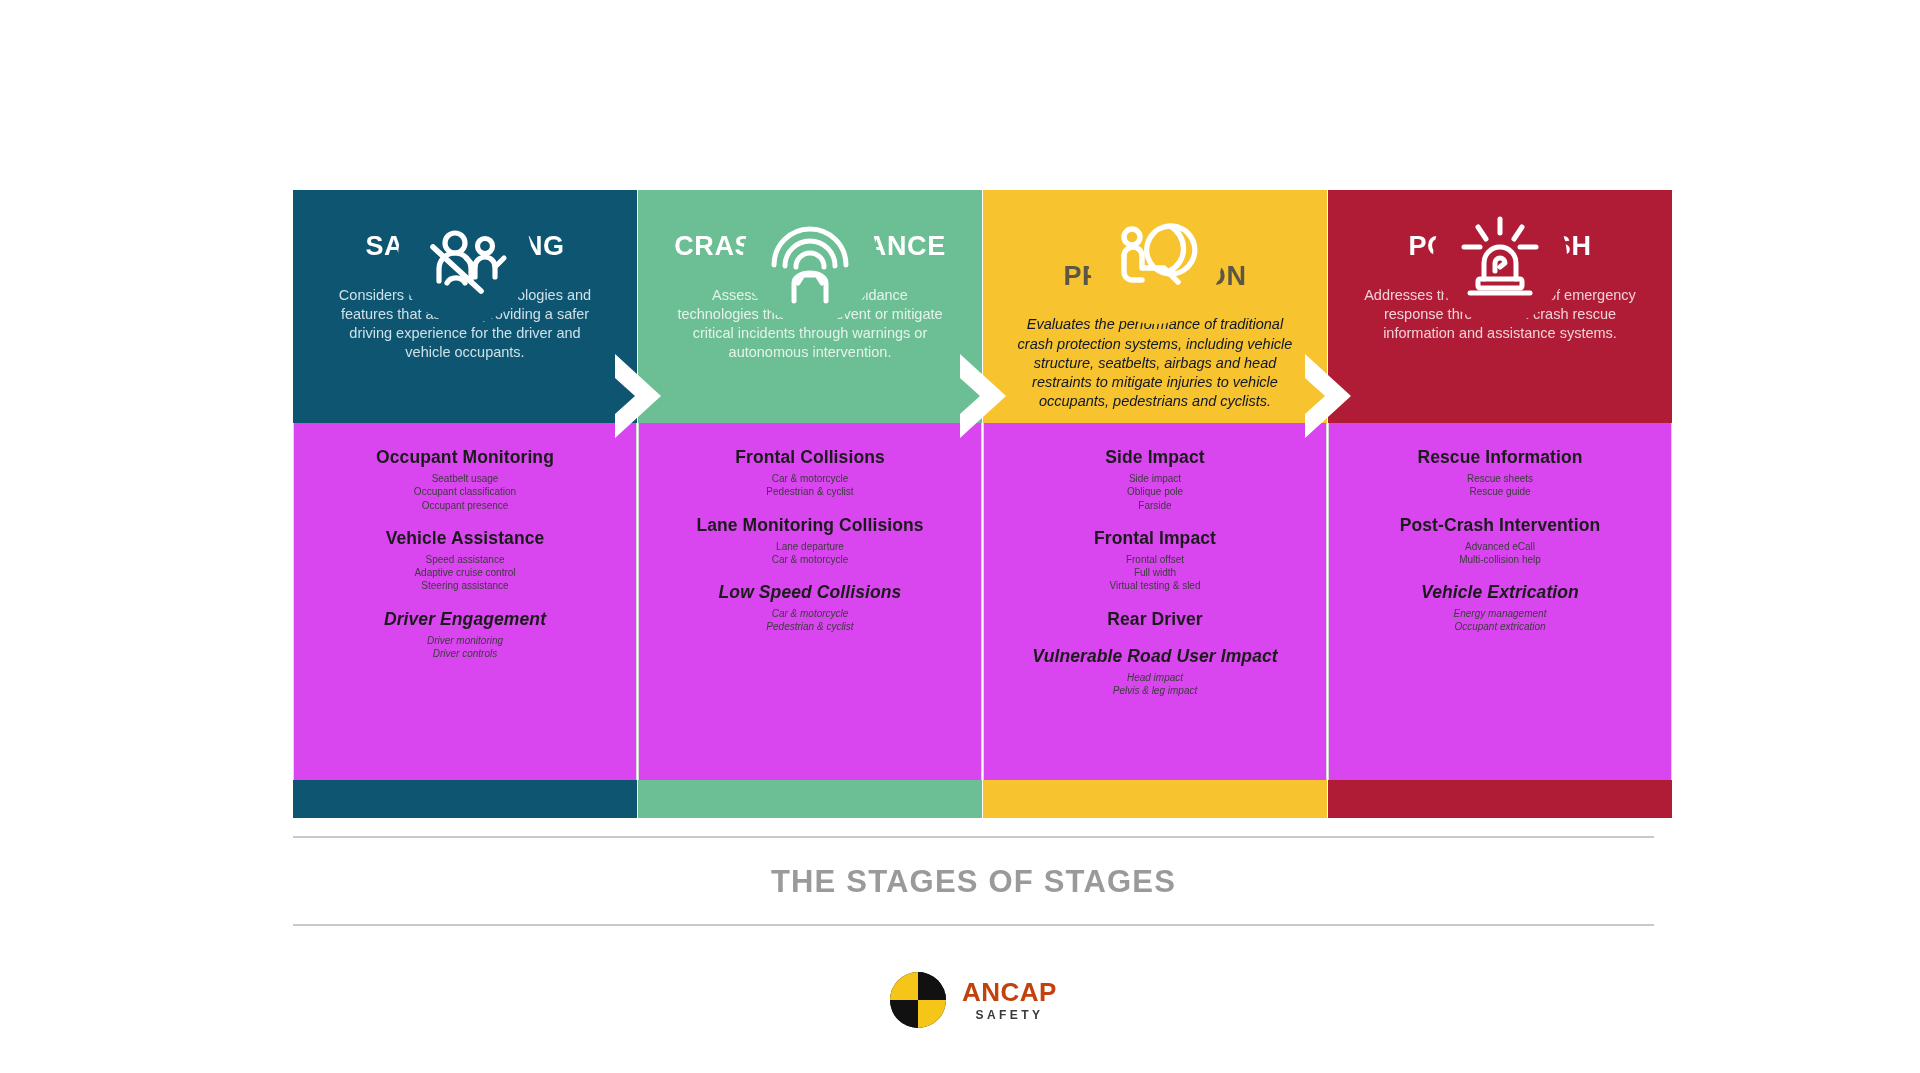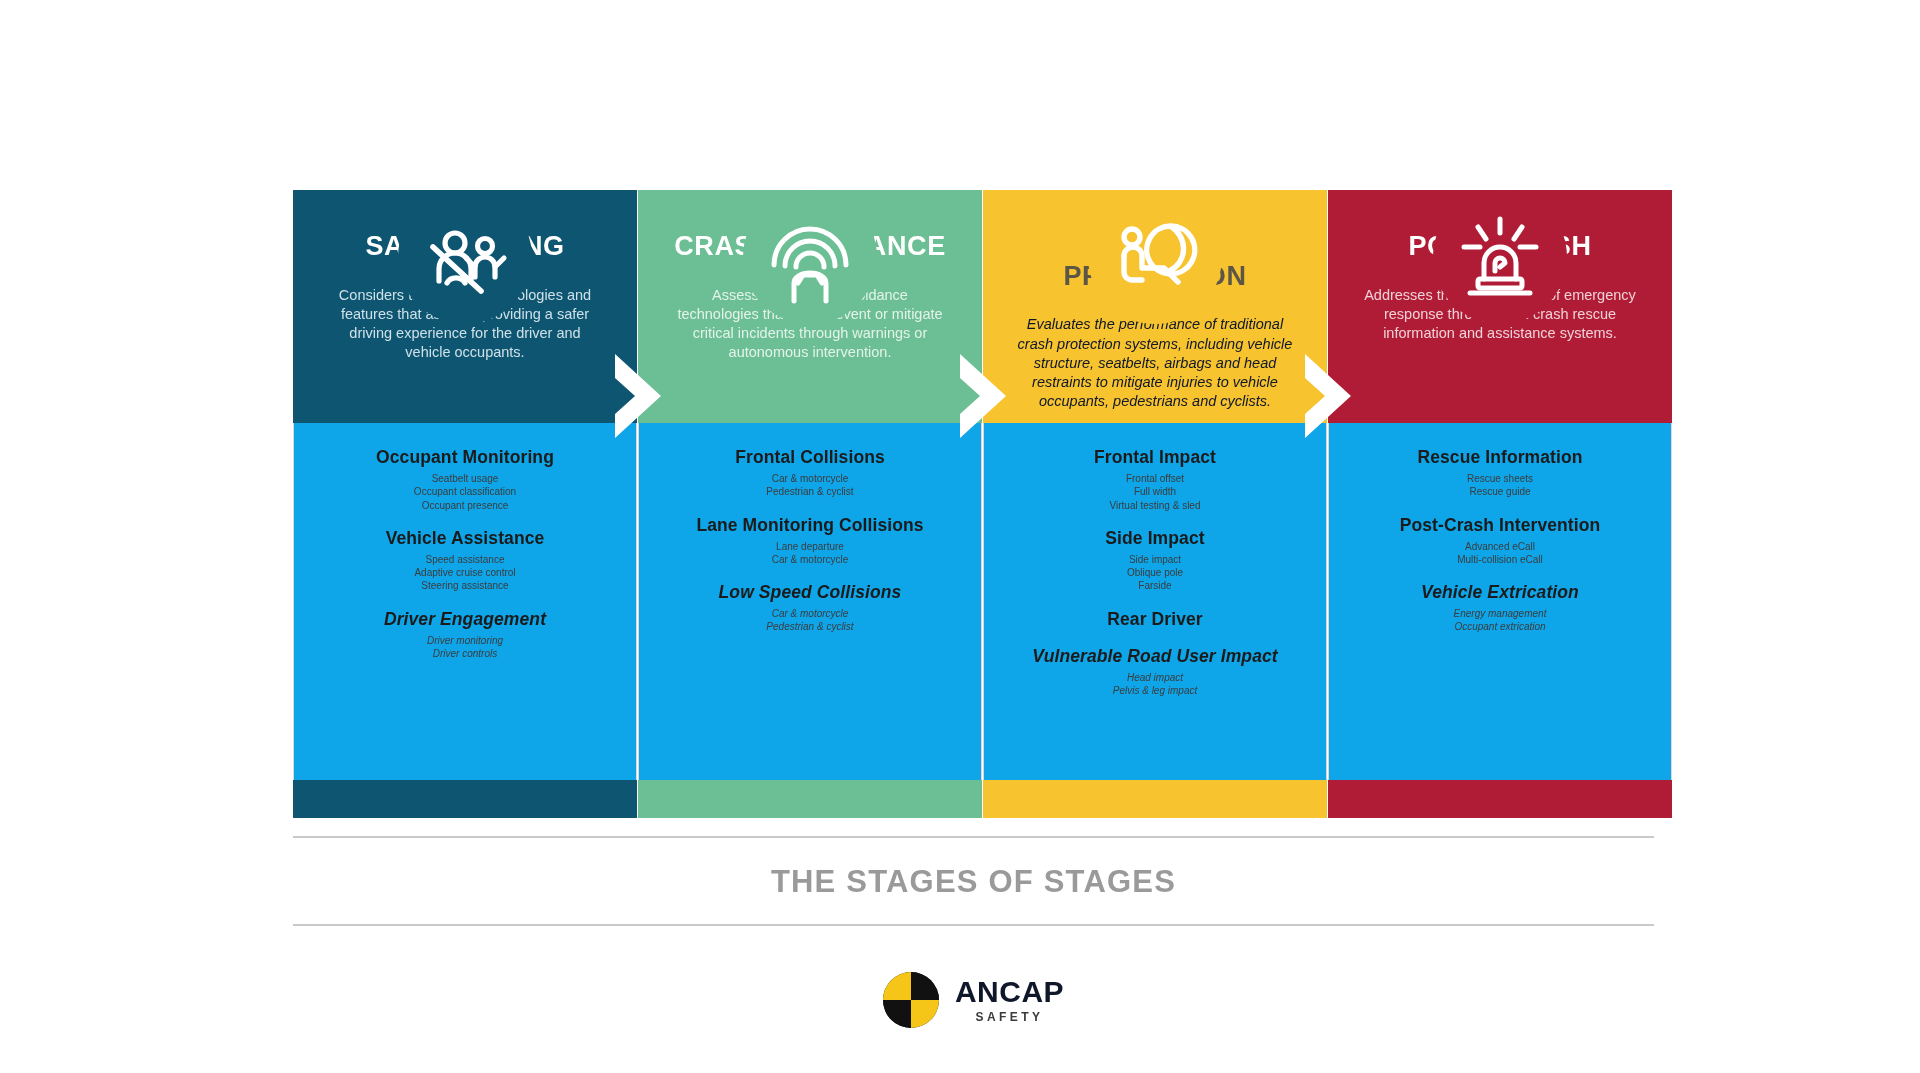--- a/index.html
+++ b/index.html
@@ -59,21 +59,21 @@
   .c2 .head{background:#f7c32e;}
   .c2 .head h2{color:#5c5647;}
   .c2 .head p{color:#0f172a;font-style:italic;}
 
   .c3 .head{background:#b01c35;}
   .c3 .head h2{color:#ffffff;}
   .c3 .head p{color:#f0d2d8;}
 
   
   .body{
-    background:#0ea5e9;
+    background:#d946ef;
     border-left:1px solid #d8d8d8;
     border-right:1px solid #d8d8d8;
     height:357px;
     box-sizing:border-box;
     padding:24px 14px 0 14px;
     text-align:center;
   }
   .grp{margin-bottom:16px;}
   .grp:last-child{margin-bottom:0;font-style:italic;}
   .grp h3{
@@ -153,21 +153,21 @@
     background:#111111;
     flex:0 0 auto;
   }
   #logo-mark i{position:absolute;width:50%;height:50%;display:block;}
   #logo-mark i.q1{left:0;top:0;background:#f5c518;}
   #logo-mark i.q2{right:0;top:0;background:#111111;}
   #logo-mark i.q3{left:0;bottom:0;background:#111111;}
   #logo-mark i.q4{right:0;bottom:0;background:#f5c518;}
   #logo-text{line-height:1;}
   #logo-word{
-    font-size:30px;font-weight:bold;color:#0f172a;letter-spacing:0.5px;
+    font-size:26px;font-weight:bold;color:#c2410c;letter-spacing:0.5px;
   }
   #logo-sub{
     font-size:12px;font-weight:bold;color:#3a3a3a;letter-spacing:3.4px;
     text-align:center;margin-top:4px;
   }
 </style>
 </head>
 <body>
 
 <div id="board">
@@ -251,30 +251,30 @@
     </div>
   </div>
 
   <div class="col c2">
     <div class="head">
       <h2>CRASH PROTECTION</h2>
       <p>Evaluates the performance of traditional crash protection systems, including vehicle structure, seatbelts, airbags and head restraints to mitigate injuries to vehicle occupants, pedestrians and cyclists.</p>
     </div>
     <div class="body">
       <div class="grp">
+        <h3>Side Impact</h3>
+        <div class="sub">Side impact</div>
+        <div class="sub">Oblique pole</div>
+        <div class="sub">Farside</div>
+      </div>
+      <div class="grp">
         <h3>Frontal Impact</h3>
         <div class="sub">Frontal offset</div>
         <div class="sub">Full width</div>
         <div class="sub">Virtual testing &amp; sled</div>
-      </div>
-      <div class="grp">
-        <h3>Side Impact</h3>
-        <div class="sub">Side impact</div>
-        <div class="sub">Oblique pole</div>
-        <div class="sub">Farside</div>
       </div>
       <div class="grp">
         <h3>Rear Driver</h3>
       </div>
       <div class="grp">
         <h3>Vulnerable Road User Impact</h3>
         <div class="sub">Head impact</div>
         <div class="sub">Pelvis &amp; leg impact</div>
       </div>
     </div>
@@ -299,21 +299,21 @@
     </div>
     <div class="body">
       <div class="grp">
         <h3>Rescue Information</h3>
         <div class="sub">Rescue sheets</div>
         <div class="sub">Rescue guide</div>
       </div>
       <div class="grp">
         <h3>Post-Crash Intervention</h3>
         <div class="sub">Advanced eCall</div>
-        <div class="sub">Multi-collision eCall</div>
+        <div class="sub">Multi-collision help</div>
       </div>
       <div class="grp">
         <h3>Vehicle Extrication</h3>
         <div class="sub">Energy management</div>
         <div class="sub">Occupant extrication</div>
       </div>
     </div>
     <div class="footbar"></div>
 
     <div class="badge">

